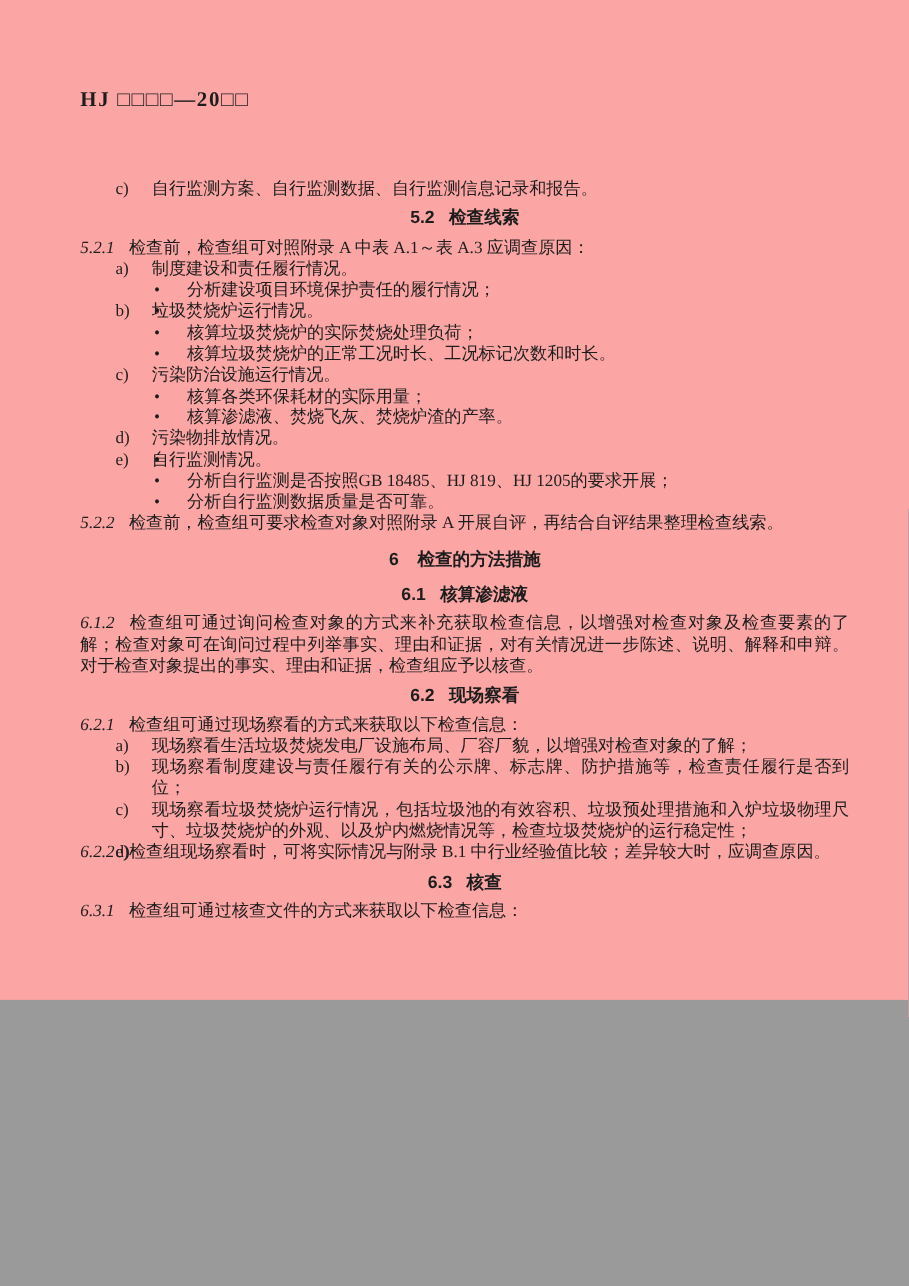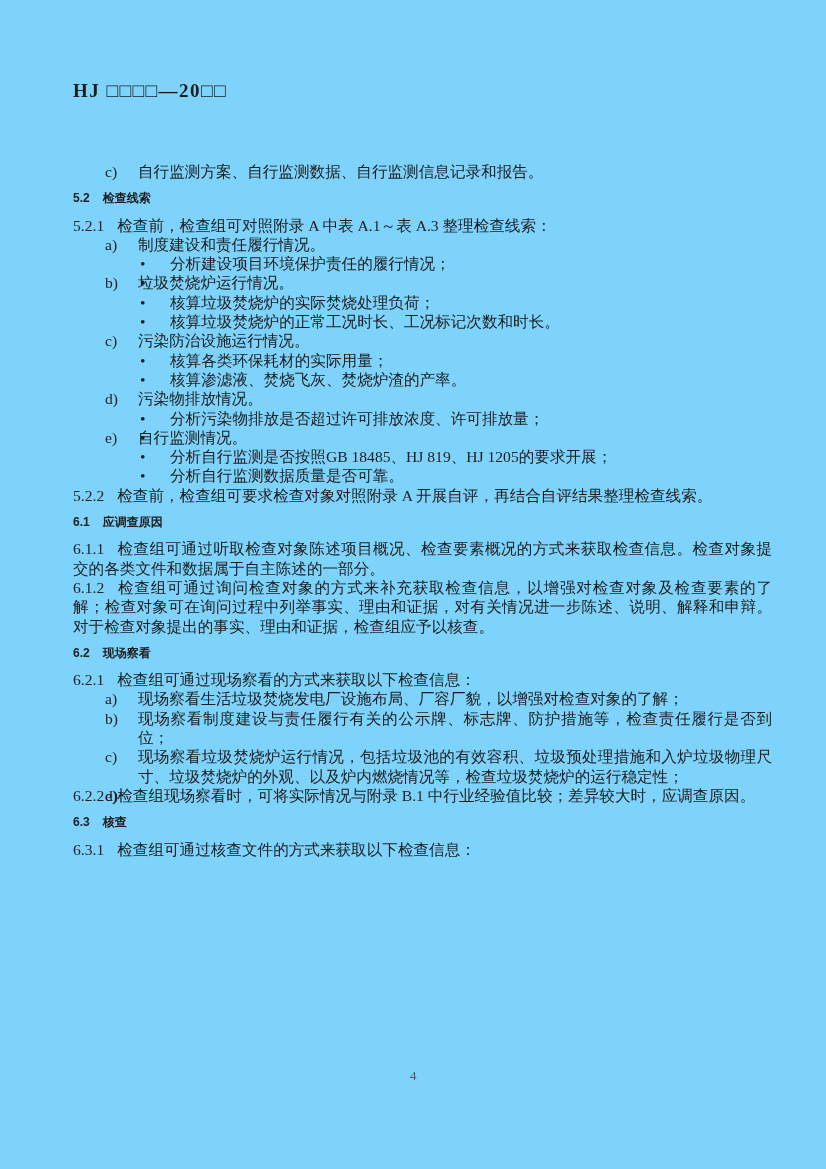--- a/index.html
+++ b/index.html
@@ -1,21 +1,21 @@
 <!DOCTYPE html>
 <html><head>
 <meta charset="utf-8">
 <style>
   html, body { margin: 0; padding: 0; background: #9a9a9a; }
   .page {
     position: relative;
     width: 826px;
-    height: 1169px;
+    height: 909px;
     margin: 0 auto;
-    background: #7dd3fc;
+    background: #fca5a5;
     color: #1d1d1d;
     font-family: "Liberation Serif", "DejaVu Serif", serif;
     overflow: hidden;
   }
   .header {
     position: absolute;
     top: 80px;
     left: 73px;
     font-weight: bold;
     font-size: 19px;
@@ -28,28 +28,28 @@
     left: 73px;
     width: 699px;
     font-size: 15.6px;
     line-height: 19.3px;
     text-align: justify;
   }
   .blk { margin: 0; }
   .h1, .h2 {
     font-family: "Liberation Sans", "DejaVu Sans", sans-serif;
     font-weight: bold;
-    font-size: 12px;
-    text-align: left;
+    font-size: 16px;
+    text-align: center;
   }
   .h1 { margin: 14px 0 12px 0; }
   .h2 { margin: 8px 0 7px 0; }
   .h1 .num { margin-right: 17px; }
   .h2 .num { margin-right: 13px; }
-  .numbered .num { margin-right: 13px; }
+  .numbered .num { margin-right: 13px; font-style: italic; }
   .lettered { position: relative; padding-left: 65px; }
   .lettered .lbl { position: absolute; left: 32px; }
   .bullet { position: relative; padding-left: 97px; }
   .bullet .dot { position: absolute; left: 67px; }
   .footer {
     position: absolute;
     top: 1068px;
     left: 0;
     width: 826px;
     text-align: center;
@@ -61,40 +61,40 @@
 <body>
 
 <div class="page">
   <div class="header">
     <span>HJ □□□□—20□□</span>
   </div>
 
   <div class="doc-body">
       <div class="blk lettered"><span class="lbl">c)</span><span class="txt">自行监测方案、自行监测数据、自行监测信息记录和报告。</span></div>
       <div class="blk h2"><span class="num">5.2</span><span class="ttl">检查线索</span></div>
-      <div class="blk numbered"><span class="num">5.2.1</span><span class="txt">检查前，检查组可对照附录 A 中表 A.1～表 A.3 整理检查线索：</span></div>
+      <div class="blk numbered"><span class="num">5.2.1</span><span class="txt">检查前，检查组可对照附录 A 中表 A.1～表 A.3 应调查原因：</span></div>
       <div class="blk lettered"><span class="lbl">a)</span><span class="txt">制度建设和责任履行情况。</span></div>
       <div class="blk bullet"><span class="dot">•</span><span class="txt">分析建设项目环境保护责任的履行情况；</span></div>
       <div class="blk bullet"><span class="dot">•</span></div>
       <div class="blk bullet"><span class="dot">•</span></div>
       <div class="blk lettered"><span class="lbl">b)</span><span class="txt">垃圾焚烧炉运行情况。</span></div>
       <div class="blk bullet"><span class="dot">•</span><span class="txt">核算垃圾焚烧炉的实际焚烧处理负荷；</span></div>
       <div class="blk bullet"><span class="dot">•</span><span class="txt">核算垃圾焚烧炉的正常工况时长、工况标记次数和时长。</span></div>
       <div class="blk lettered"><span class="lbl">c)</span><span class="txt">污染防治设施运行情况。</span></div>
       <div class="blk bullet"><span class="dot">•</span><span class="txt">核算各类环保耗材的实际用量；</span></div>
       <div class="blk bullet"><span class="dot">•</span><span class="txt">核算渗滤液、焚烧飞灰、焚烧炉渣的产率。</span></div>
       <div class="blk lettered"><span class="lbl">d)</span><span class="txt">污染物排放情况。</span></div>
-      <div class="blk bullet"><span class="dot">•</span><span class="txt">分析污染物排放是否超过许可排放浓度、许可排放量；</span></div>
+      <div class="blk bullet"><span class="dot">•</span></div>
       <div class="blk bullet"><span class="dot">•</span></div>
       <div class="blk lettered"><span class="lbl">e)</span><span class="txt">自行监测情况。</span></div>
       <div class="blk bullet"><span class="dot">•</span><span class="txt">分析自行监测是否按照GB 18485、HJ 819、HJ 1205的要求开展；</span></div>
       <div class="blk bullet"><span class="dot">•</span><span class="txt">分析自行监测数据质量是否可靠。</span></div>
       <div class="blk numbered"><span class="num">5.2.2</span><span class="txt">检查前，检查组可要求检查对象对照附录 A 开展自评，再结合自评结果整理检查线索。</span></div>
-      <div class="blk h2"><span class="num">6.1</span><span class="ttl">应调查原因</span></div>
-      <div class="blk numbered"><span class="num">6.1.1</span><span class="txt">检查组可通过听取检查对象陈述项目概况、检查要素概况的方式来获取检查信息。检查对象提交的各类文件和数据属于自主陈述的一部分。</span></div>
+      <div class="blk h1"><span class="num">6</span><span class="ttl">检查的方法措施</span></div>
+      <div class="blk h2"><span class="num">6.1</span><span class="ttl">核算渗滤液</span></div>
       <div class="blk numbered"><span class="num">6.1.2</span><span class="txt">检查组可通过询问检查对象的方式来补充获取检查信息，以增强对检查对象及检查要素的了解；检查对象可在询问过程中列举事实、理由和证据，对有关情况进一步陈述、说明、解释和申辩。对于检查对象提出的事实、理由和证据，检查组应予以核查。</span></div>
       <div class="blk h2"><span class="num">6.2</span><span class="ttl">现场察看</span></div>
       <div class="blk numbered"><span class="num">6.2.1</span><span class="txt">检查组可通过现场察看的方式来获取以下检查信息：</span></div>
       <div class="blk lettered"><span class="lbl">a)</span><span class="txt">现场察看生活垃圾焚烧发电厂设施布局、厂容厂貌，以增强对检查对象的了解；</span></div>
       <div class="blk lettered"><span class="lbl">b)</span><span class="txt">现场察看制度建设与责任履行有关的公示牌、标志牌、防护措施等，检查责任履行是否到位；</span></div>
       <div class="blk lettered"><span class="lbl">c)</span><span class="txt">现场察看垃圾焚烧炉运行情况，包括垃圾池的有效容积、垃圾预处理措施和入炉垃圾物理尺寸、垃圾焚烧炉的外观、以及炉内燃烧情况等，检查垃圾焚烧炉的运行稳定性；</span></div>
       <div class="blk lettered"><span class="lbl">d)</span></div>
       <div class="blk lettered"><span class="lbl">e)</span></div>
       <div class="blk numbered"><span class="num">6.2.2</span><span class="txt">检查组现场察看时，可将实际情况与附录 B.1 中行业经验值比较；差异较大时，应调查原因。</span></div>
       <div class="blk h2"><span class="num">6.3</span><span class="ttl">核查</span></div>

